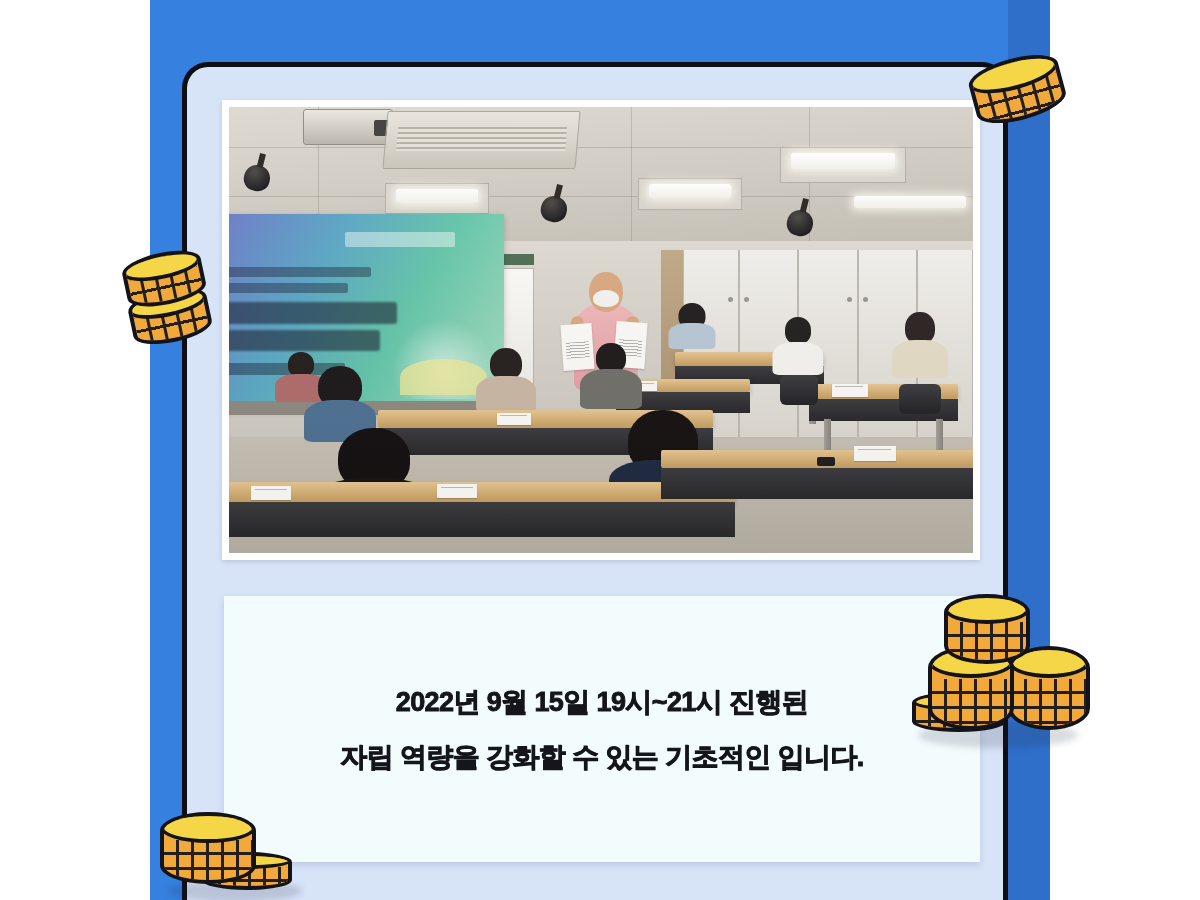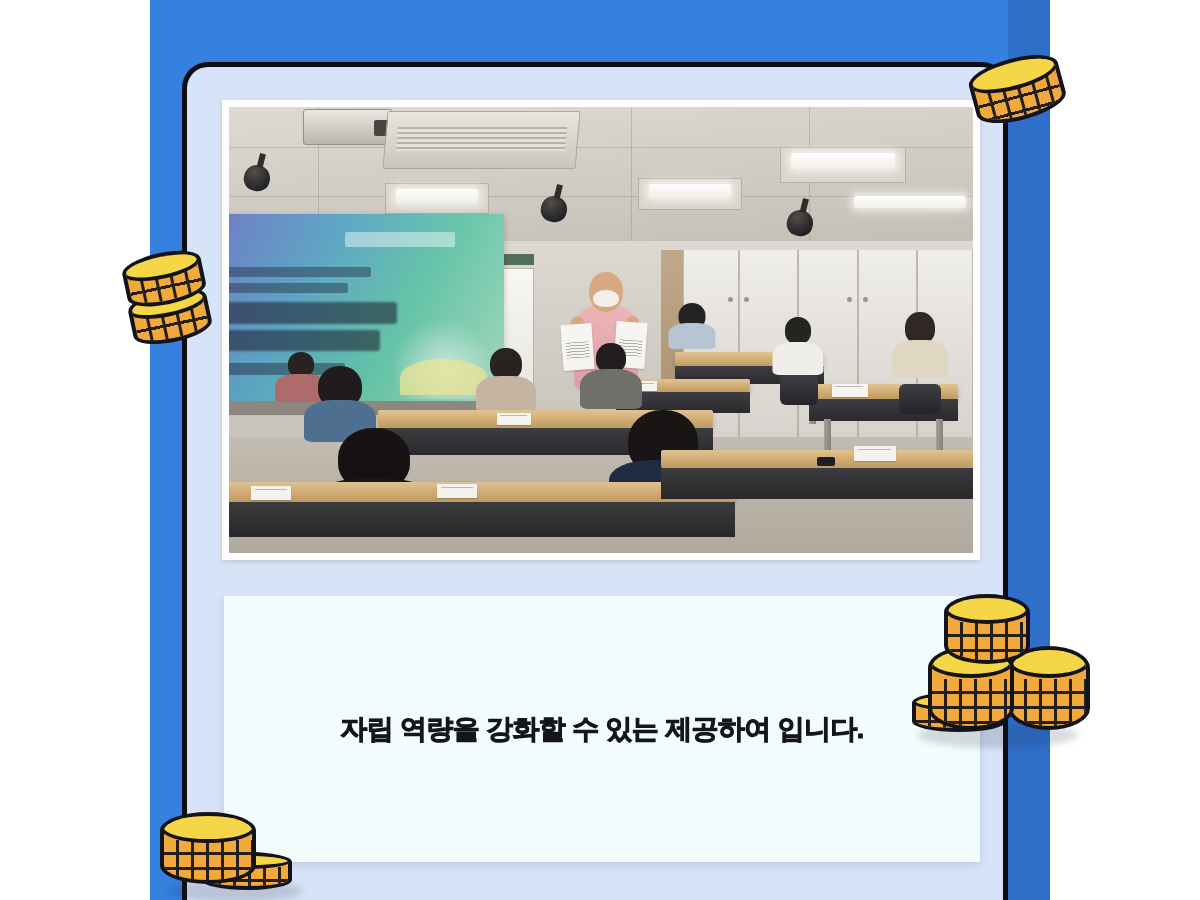--- a/index.html
+++ b/index.html
@@ -460,21 +460,22 @@
       <div class="desk" style="left:58%;top:77%;width:42%;height:4%;"></div>
       <div class="desk-panel" style="left:58%;top:81%;width:42%;height:7%;"></div>
       <div class="paper" style="left:84%;top:76%;width:42px;height:15px;"></div>
       <div style="position:absolute;left:79%;top:78.5%;width:18px;height:9px;background:#1c1c20;border-radius:2px;"></div>
 
       <div class="photo-dim"></div>
     </div>
   </div>
 
   <div class="textbox">
-    <div class="tline">자립 역량을 강화할 수 있는 제공하여 입니다.</div>
+    <div class="tline">2022년 9월 15일 19시~21시 진행된</div>
+    <div class="tline">자립 역량을 강화할 수 있는 기초적인 입니다.</div>
   </div>
 
   <div class="coins coin-tilt" style="left:962px;top:38px;width:110px;height:92px;">
     <div class="coin" style="left:8px;top:20px;width:92px;height:62px;">
       <div class="ribs"></div>
       <div class="top"></div>
     </div>
   </div>
 
   <div class="coins" style="left:126px;top:244px;width:86px;height:106px;transform:rotate(-12deg);">

